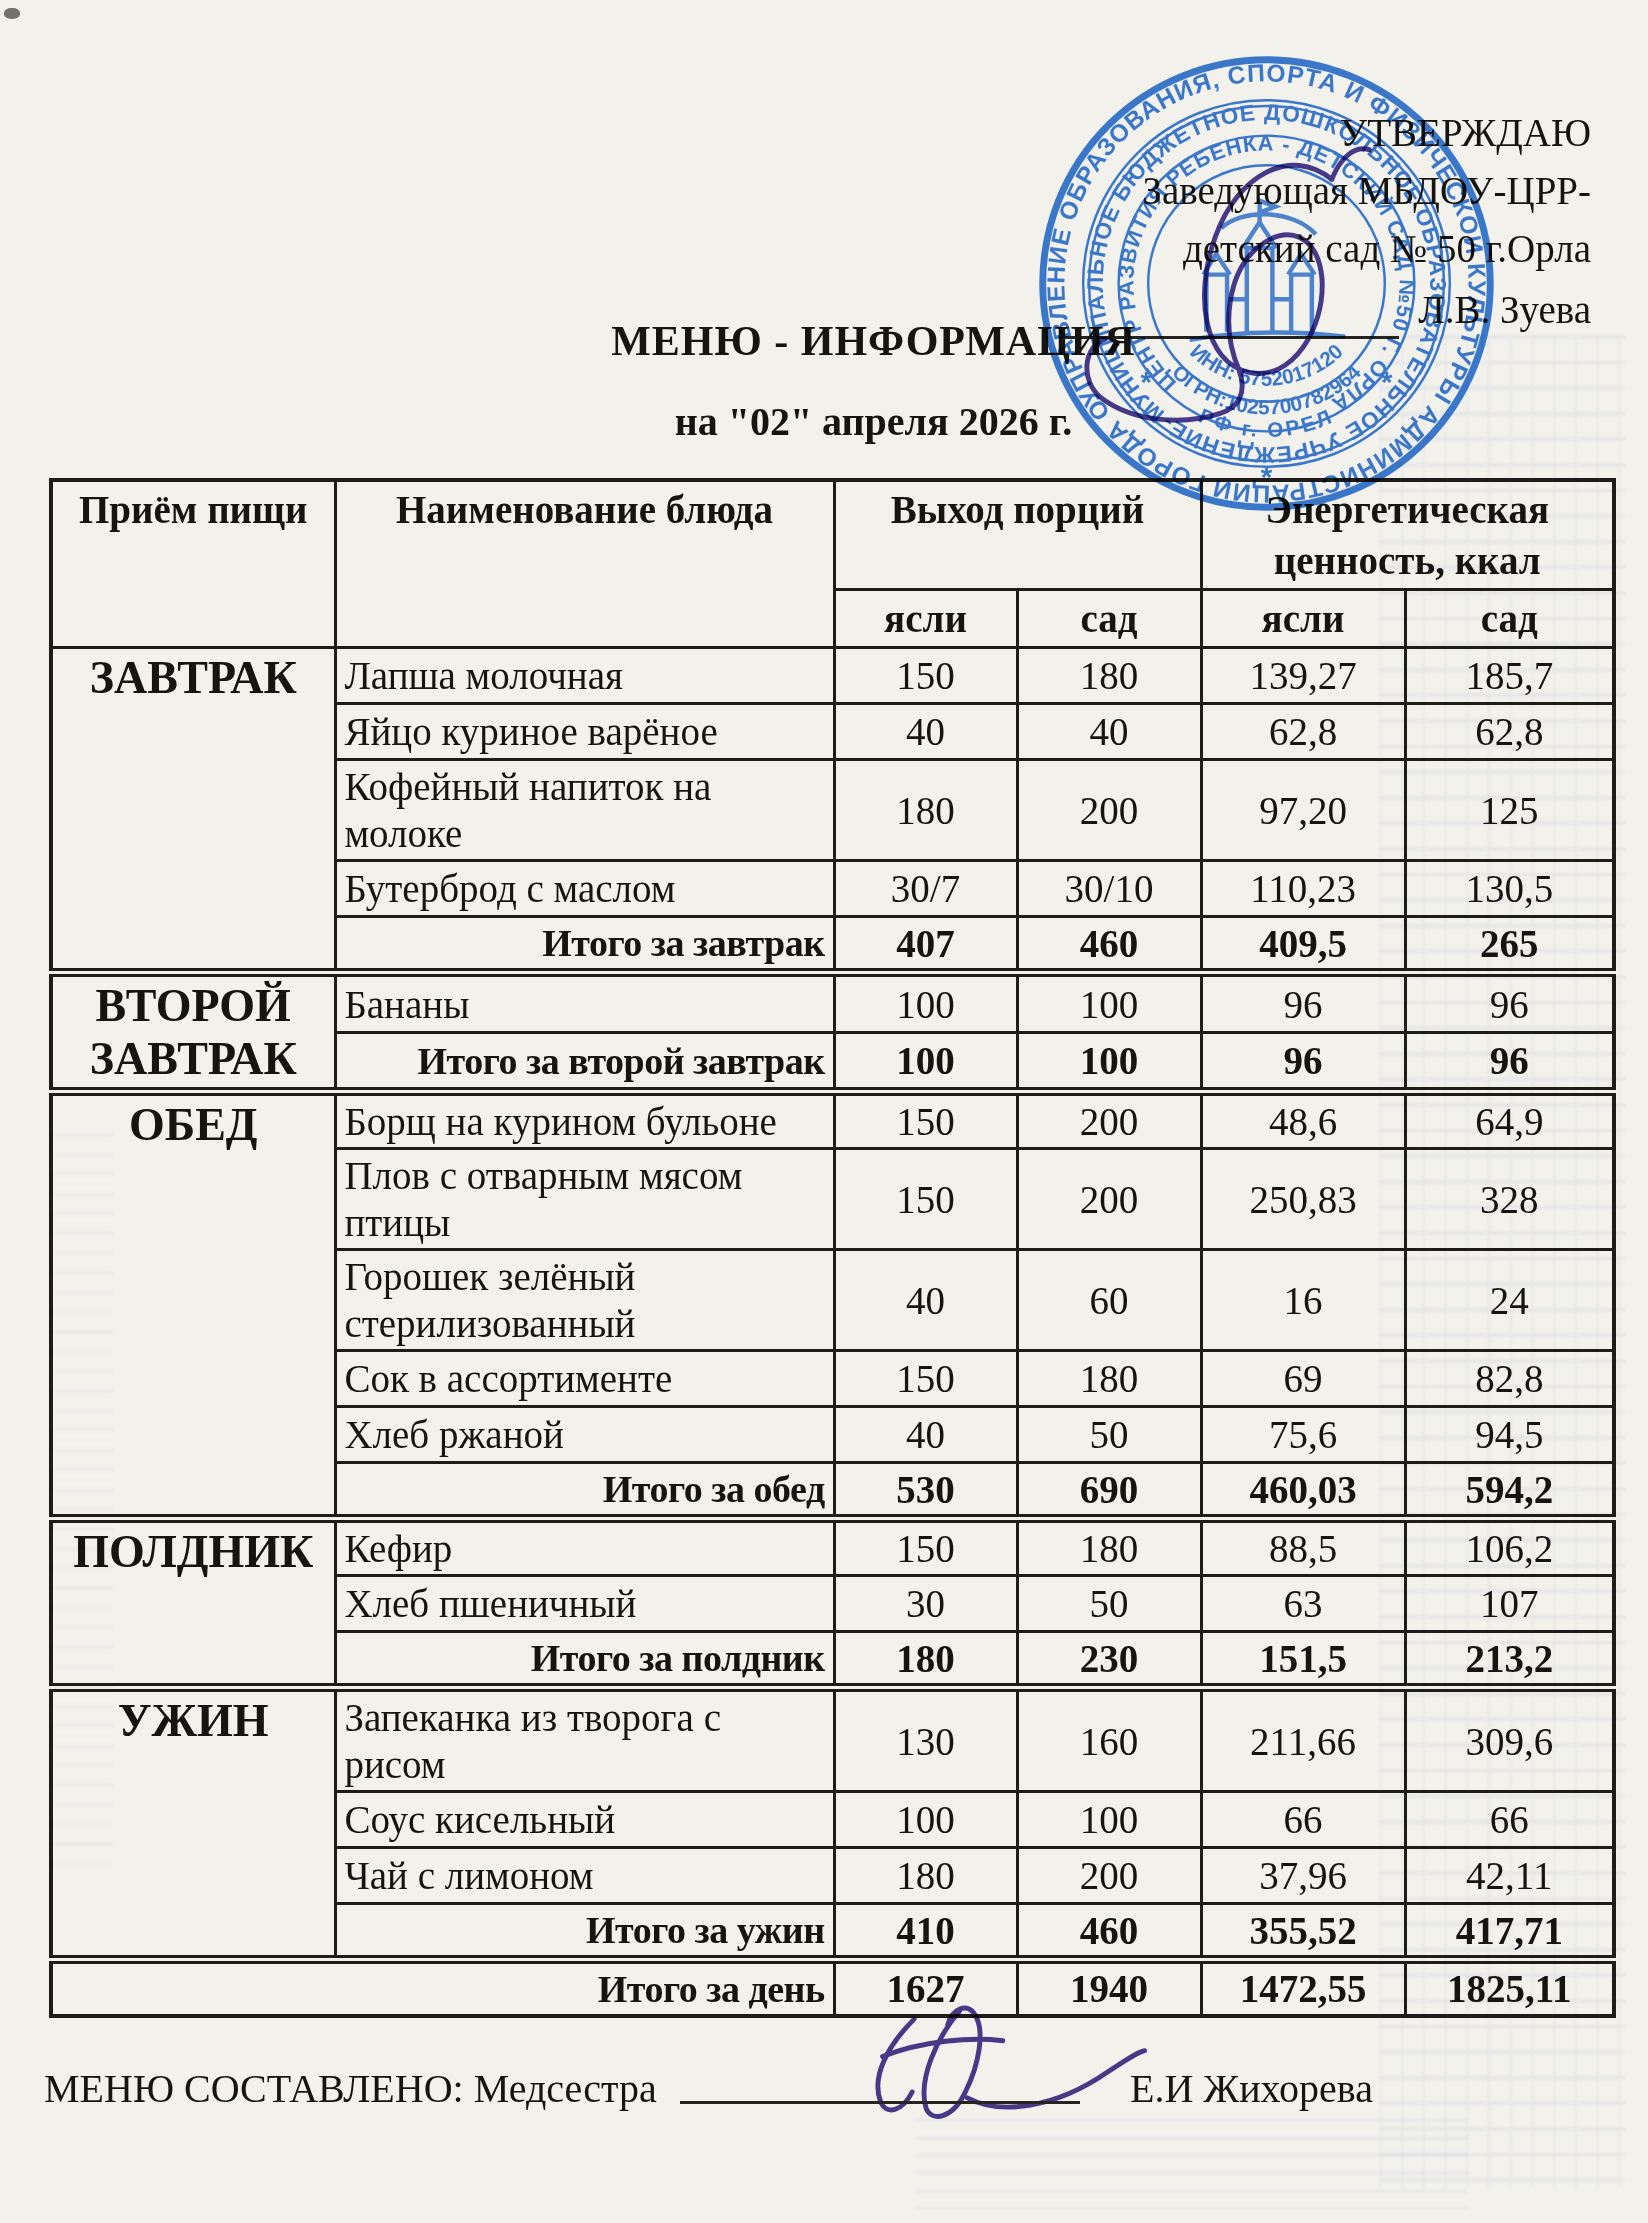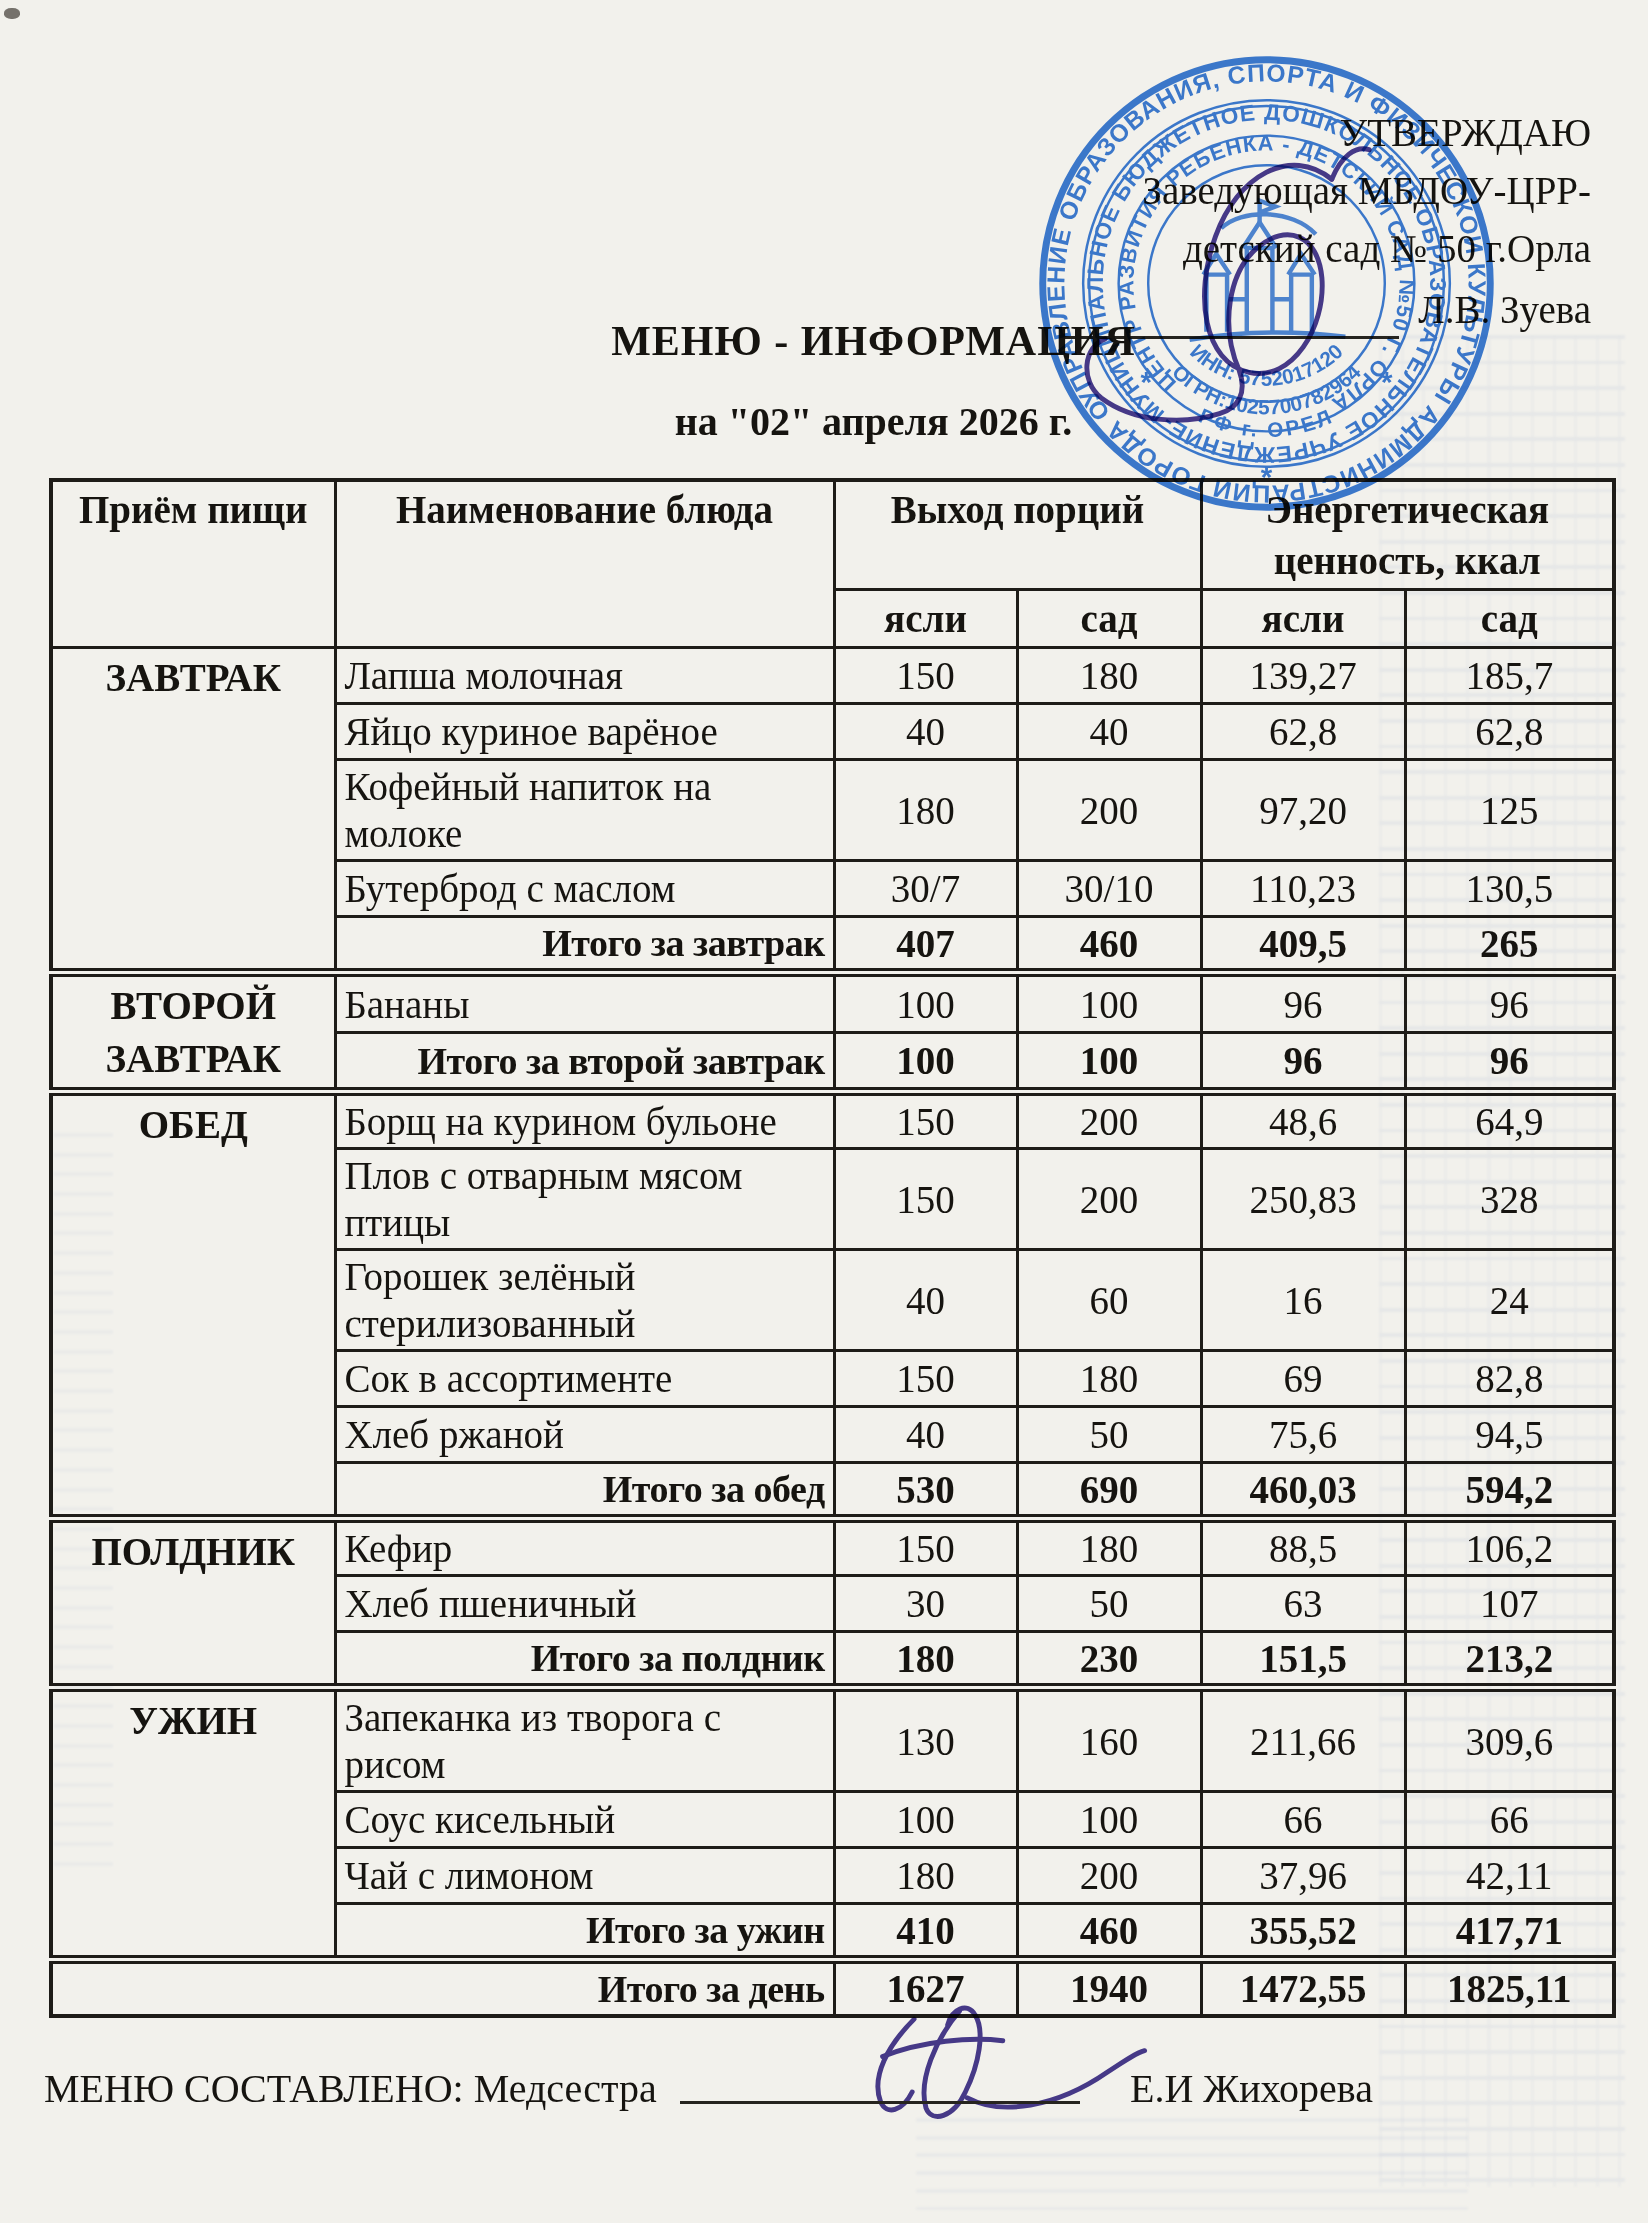--- a/index.html
+++ b/index.html
@@ -70,21 +70,21 @@
   thead th{
     font-weight:bold;text-align:center;vertical-align:top;
     padding-top:9.9px;line-height:51px;font-size:39px;
   }
   thead tr.hrow1{height:95px;}
   thead tr.hrow2{height:57px;}
   thead .hb{border-bottom:9.9px double var(--line);}
   tbody tr{height:56px;}
   td.meal-cell{
     font-weight:bold;text-align:center;vertical-align:top;
-    padding-top:7.9px;line-height:53px;font-size:39px;
+    padding-top:7.9px;line-height:53px;font-size:46px;
   }
   td.dish-cell{
     text-align:left;vertical-align:middle;line-height:47px;padding-left:9.9px;
   }
   td.num-cell{text-align:center;vertical-align:middle;}
   tr.total-row td{font-weight:bold;}
   td.total-label{
     text-align:right;vertical-align:middle;white-space:nowrap;
     font-size:38px;padding-right:5.9px;letter-spacing:-0.5px;
   }

